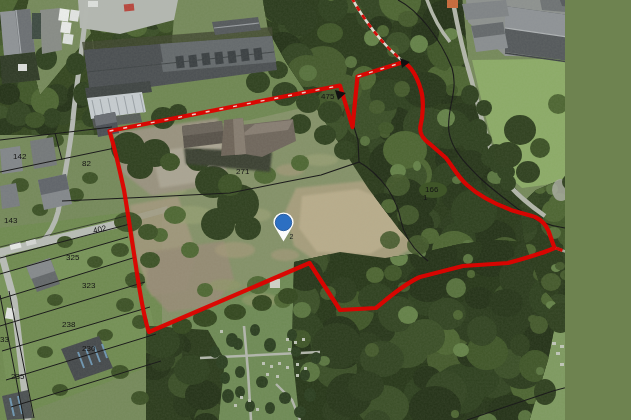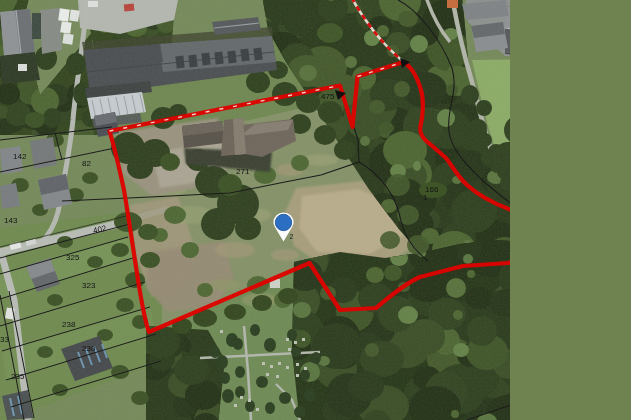--- a/index.html
+++ b/index.html
@@ -1,16 +1,16 @@
 <!DOCTYPE html>
 <html><head>
 <meta charset="utf-8">
 <style>
 html,body{margin:0;padding:0;background:#6e8350;font-family:"Liberation Sans",sans-serif;}
-#map{position:relative;width:510px;height:420px;overflow:hidden;}
+#map{position:relative;width:565px;height:420px;overflow:hidden;}
 svg{display:block;font-family:"Liberation Sans",sans-serif;}
 </style>
 </head>
 <body>
 <div id="map">
 <svg width="631" height="420" viewBox="0 0 631 420">
 <defs>
 <clipPath id="cpTop">
           <polygon points="262,-5 462,-5 470,80 498,170 548,222 542,248 500,256 462,262 428,262 398,228 368,188 342,148 312,102 286,62 268,30"></polygon>
         </clipPath>

